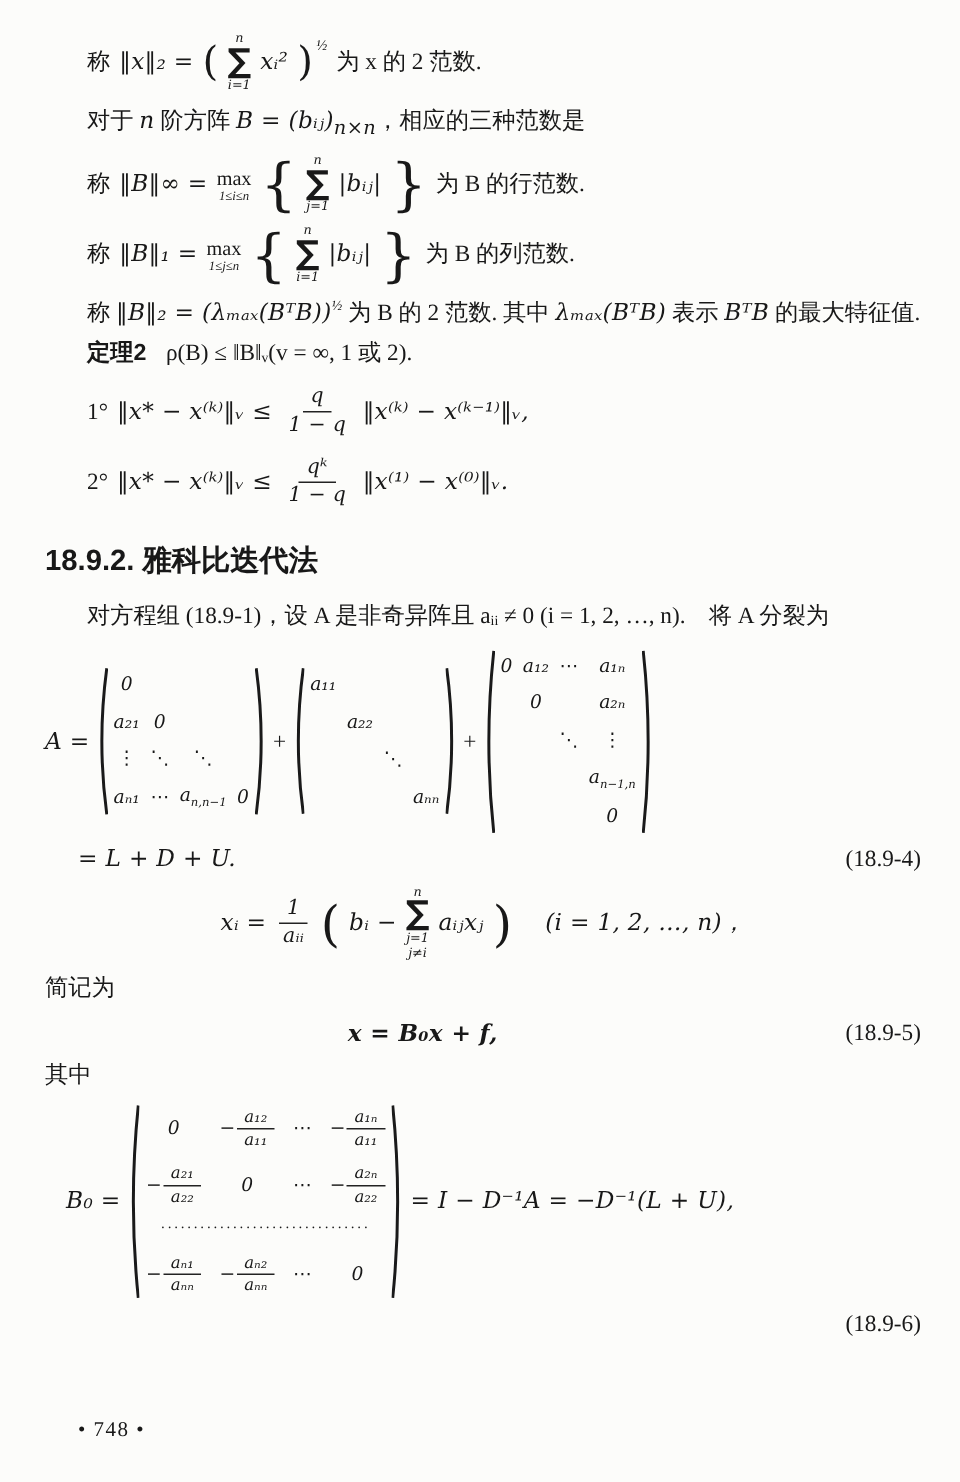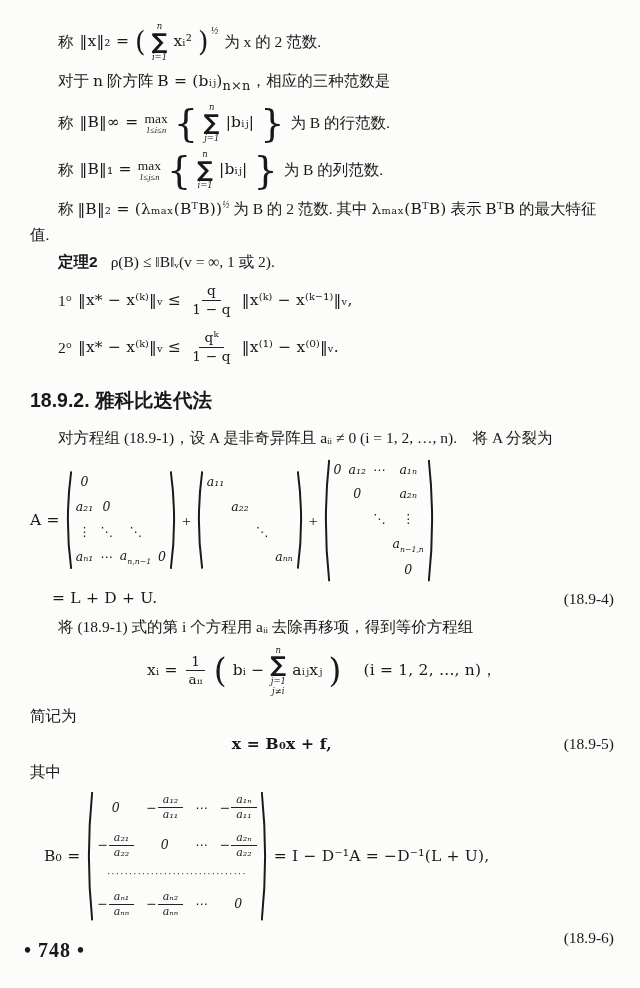--- a/index.html
+++ b/index.html
@@ -5,21 +5,21 @@
   * { margin:0; padding:0; box-sizing:border-box; }
   html,body { background:#e8e8e6; }
   .page {
     width:640px; height:988px; margin:0 auto; position:relative; overflow:hidden;
     background:#fcfcfa; color:#181818;
     font-family:"Liberation Serif","DejaVu Serif",serif;
   }
   .doc { padding:16px 26px 0 30px; font-size:15.5px; line-height:1.5; }
 
   .cn { font-style:normal; }
-  .math { font-family:"DejaVu Serif","DejaVu Sans",serif; letter-spacing:.2px; white-space:nowrap; }
+  .math { font-style:italic; font-family:"DejaVu Serif","DejaVu Sans",serif; letter-spacing:.2px; white-space:nowrap; }
   .b { font-weight:bold; }
   .thlabel { font-weight:bold; font-family:"Liberation Sans","DejaVu Sans",sans-serif; margin-right:13px; }
 
   p.txt { text-indent:28px; margin:2px 0; line-height:1.62; }
 
   .fline { display:flex; align-items:center; gap:6px; margin:5px 0; min-height:42px; }
   .ind { padding-left:28px; }
   .center { justify-content:center; }
 
   .bigop { display:inline-flex; flex-direction:column; align-items:center; line-height:1; }
@@ -48,21 +48,21 @@
   .eqno { text-align:right; font-style:normal; white-space:nowrap; }
 
   .mat { display:inline-flex; align-items:stretch; }
   svg.paren { width:8px; flex:none; align-self:stretch; height:auto; }
   .mgrid { display:grid; align-items:center; justify-items:center; column-gap:7px; row-gap:6px; padding:3px 4px; font-size:12.5px; }
   .cell { font-style:italic; white-space:nowrap; font-family:"DejaVu Serif","DejaVu Sans",serif; }
   .cell sub { font-size:.62em; }
   .dotsrow { grid-column:1/5; font-size:9px; letter-spacing:1.5px; font-style:normal; overflow:hidden; }
 
   h2.sec { font-family:"Liberation Sans","DejaVu Sans",sans-serif; font-weight:bold; font-size:19.5px; margin:18px 0 9px 0; }
-  .pagenum { position:absolute; left:24px; bottom:26px; font-weight:bold; font-size:20px; letter-spacing:1px; }
+  .pagenum { position:absolute; left:52px; bottom:26px; font-weight:normal; font-size:14px; letter-spacing:1px; }
   .gapL { margin-left:22px; }
 </style>
 </head>
 <body>
 
 <div class="page">
   <main class="doc">
 
     <div class="fline ind">
       <span class="cn">称</span>
@@ -214,21 +214,20 @@
           </svg>
       </span>
     </div>
 
     <div class="eqrow">
       <span class="math gapL">= L + D + U.</span>
       <span class="mid"></span>
       <span class="eqno">(18.9-4)</span>
     </div>
 
-    <p class="txt">将 (18.9-1) 式的第 i 个方程用 aᵢᵢ 去除再移项，得到等价方程组</p>
 
     <div class="fline center" style="margin:6px 0;">
       <span class="math">xᵢ =</span>
       <span class="frac math">
         <span class="fn">1</span>
         <span class="fd">aᵢᵢ</span>
       </span>
       <span class="dl p34">(</span>
       <span class="math">bᵢ −</span>
       <span class="bigop">
@@ -237,21 +236,21 @@
         <span class="limstack">
           <span class="lim">j=1</span>
           <span class="lim">j≠i</span>
         </span>
       </span>
       <span class="math">aᵢⱼxⱼ</span>
       <span class="dl p34">)</span>
       <span class="math" style="margin-left:16px;">(i = 1, 2, …, n)，</span>
     </div>
 
-    <p class="txt" style="text-indent:0;">简记为</p>
+    <p class="txt" style="text-indent:0;font-family:Liberation Mono, monospace;">简记为</p>
 
     <div class="eqrow">
       <span class="mid math b">x = B₀x + f,</span>
       <span class="eqno">(18.9-5)</span>
     </div>
 
     <p class="txt" style="text-indent:0;">其中</p>
 
     <div class="fline" style="gap:5px; margin:6px 0 0 0; padding-left:14px;">
       <span class="math">B₀ =</span>

